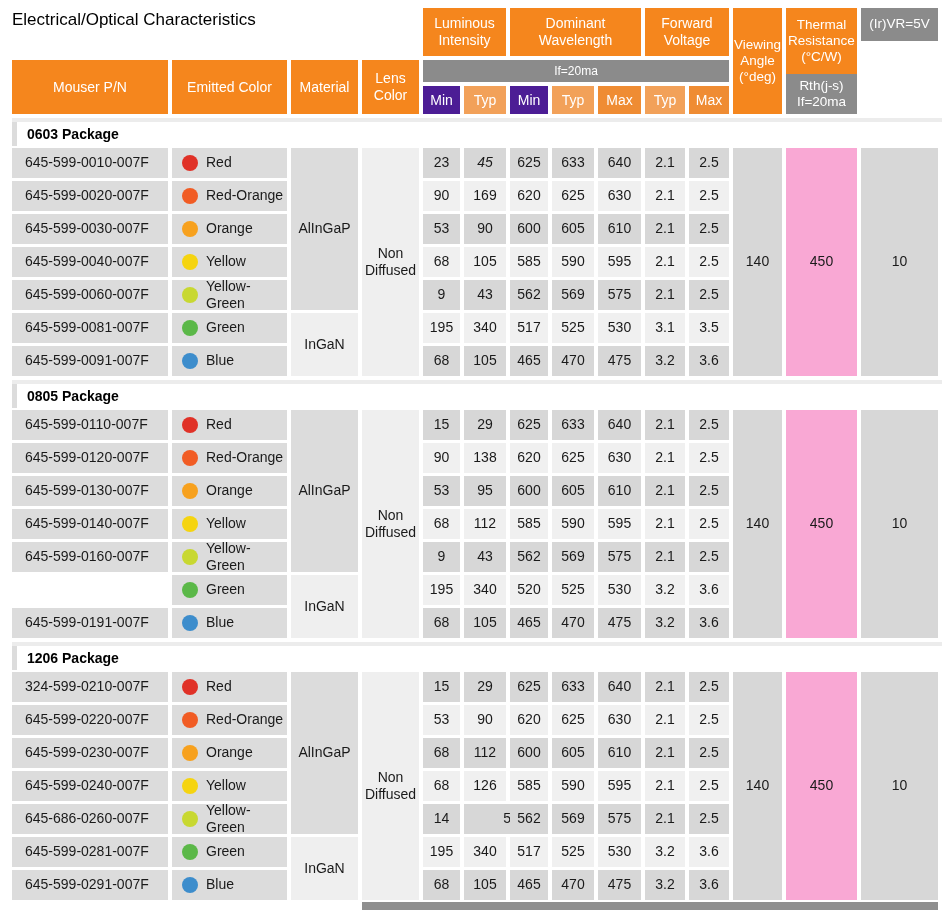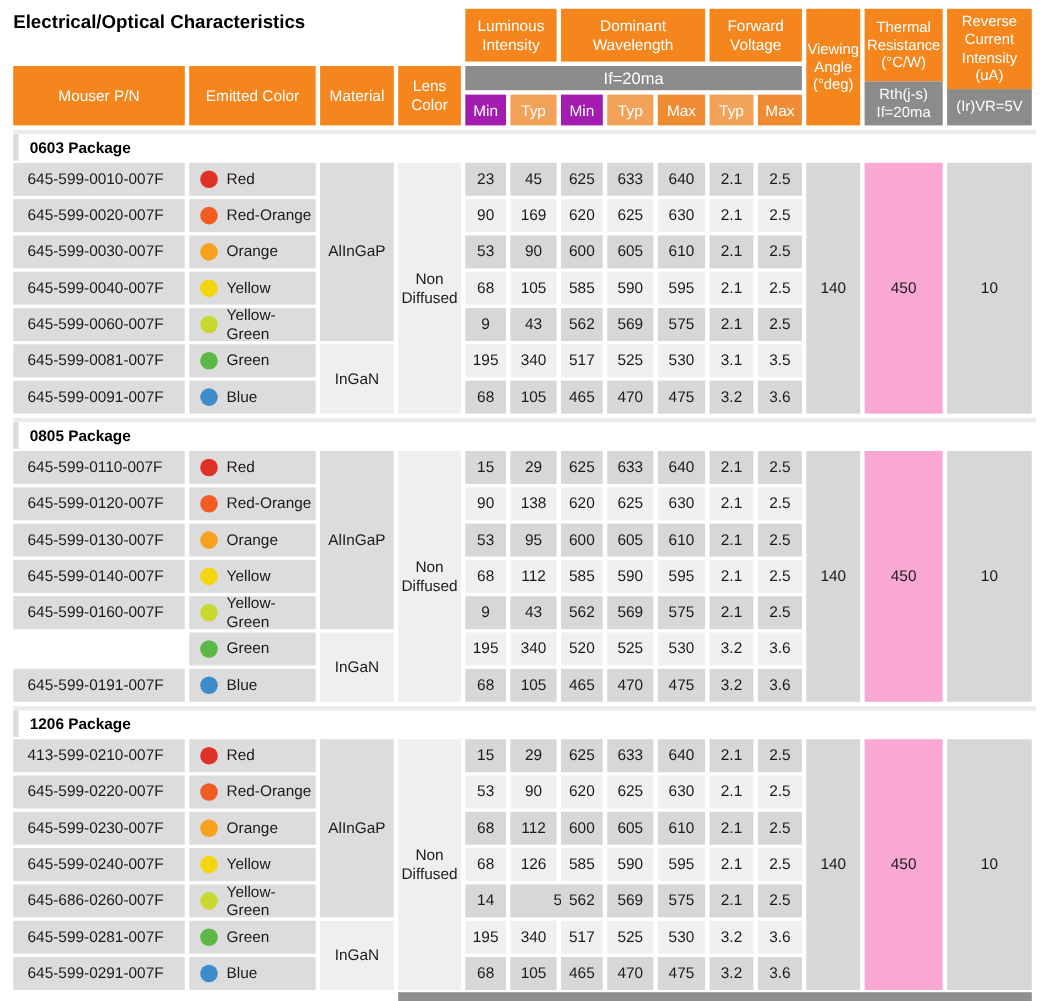--- a/index.html
+++ b/index.html
@@ -6,33 +6,33 @@
   html,body { margin:0; padding:0; background:#fff; }
   body { width:948px; height:910px; overflow:hidden; font-family:"Liberation Sans", sans-serif; }
   .page { width:948px; height:910px; overflow:hidden; padding:8px 6px 0 12px; background:#fff; }
 
   .grid14 { display:grid;
     grid-template-columns:156px 115px 67px 57px 37px 42px 38px 42px 43px 40px 40px 49px 71px 77px;
     column-gap:4px; }
 
   
   .header { grid-template-rows:48px 22px 28px; row-gap:4px; }
-  .title { grid-column:1/5; grid-row:1; align-self:start; font-size:17px; font-weight:bold; color:#000; padding-top:2px; }
+  .title { grid-column:1/5; grid-row:1; align-self:start; font-size:17px; font-weight:normal; color:#000; padding-top:2px; }
   .hcell { background:#F5861D; color:#fff; display:flex; align-items:center; justify-content:center;
            text-align:center; font-size:14px; line-height:1.18; }
   .group { grid-row:1; }
   .g-li { grid-column:5/7; } .g-dw { grid-column:7/10; } .g-fv { grid-column:10/12; }
   .lh { grid-row:2/4; }
   .c1{grid-column:1}.c2{grid-column:2}.c3{grid-column:3}.c4{grid-column:4}
   .c5{grid-column:5}.c6{grid-column:6}.c7{grid-column:7}.c8{grid-column:8}
   .c9{grid-column:9}.c10{grid-column:10}.c11{grid-column:11}
   .ifband { grid-column:5/12; grid-row:2; background:#8B8B8B; color:#fff;
-            display:flex; align-items:center; justify-content:center; font-size:15px; }
+            display:flex; align-items:center; justify-content:center; font-size:12px; }
   .sub { grid-row:3; color:#fff; display:flex; align-items:center; justify-content:center; font-size:14px; }
-  .sub-light { background:#a21caf; } .sub-mid { background:#F2A159; } .sub-strong { background:#EF8C33; }
+  .sub-light { background:#4c1d95; } .sub-mid { background:#F2A159; } .sub-strong { background:#EF8C33; }
   .va { grid-column:12; grid-row:1/4; font-size:13.5px; padding:0 1px; }
   .hsplit { grid-row:1/4; display:flex; flex-direction:column; }
   .hs13 { grid-column:13; } .hs14 { grid-column:14; }
   .hsplit-top { flex:1; background:#F5861D; color:#fff; display:flex; align-items:center; justify-content:center;
                 text-align:center; font-size:13.5px; line-height:1.2; padding:2px 1px; }
   .hsplit-sub { background:#8B8B8B; color:#fff; display:flex; align-items:center; justify-content:center;
                 text-align:center; font-size:13.5px; line-height:1.2; }
   .sub-h40 { height:40px; } .sub-h33 { height:33px; }
 
   
@@ -80,38 +80,37 @@
     <div class="sub sub-strong c11">Max</div>
 
     <div class="hcell va">Viewing Angle (°deg)</div>
 
     <div class="hsplit hs13">
       <div class="hsplit-top">Thermal Resistance (°C/W)</div>
       <div class="hsplit-sub sub-h40">Rth(j-s) If=20ma</div>
     </div>
 
     <div class="hsplit hs14">
-      <div class="hsplit-top">Reverse Current Intensity (uA)</div>
       <div class="hsplit-sub sub-h33">(Ir)VR=5V</div>
     </div>
   </div>
 
   <div id="sections">
       <div class="package-band">
         <span class="band-strip"></span>
         <span class="band-label">0603 Package</span>
       </div>
       <div class="grid14 rows">
         <div class="cell pn" style="grid-area: 1 / 1;">645-599-0010-007F</div>
         <div class="cell colorcell" style="grid-area: 1 / 2;">
           <span class="dot" style="background: rgb(224, 49, 39);"></span>
           <span>Red</span>
         </div>
         <div class="cell v-odd" style="grid-area: 1 / 5;">23</div>
-        <div class="cell v-odd" style="grid-area: 1 / 6;">45</div>
+        <div class="cell v-odd" style="grid-area: 1 / 6; font-style: italic;">45</div>
         <div class="cell v-odd" style="grid-area: 1 / 7;">625</div>
         <div class="cell v-odd" style="grid-area: 1 / 8;">633</div>
         <div class="cell v-odd" style="grid-area: 1 / 9;">640</div>
         <div class="cell v-odd" style="grid-area: 1 / 10;">2.1</div>
         <div class="cell v-odd" style="grid-area: 1 / 11;">2.5</div>
         <div class="cell pn" style="grid-area: 2 / 1;">645-599-0020-007F</div>
         <div class="cell colorcell" style="grid-area: 2 / 2;">
           <span class="dot" style="background: rgb(241, 92, 36);"></span>
           <span>Red-Orange</span>
         </div>
@@ -282,21 +281,21 @@
         <div class="cell lens" style="grid-area: 1 / 4 / 8;">Non Diffused</div>
         <div class="cell vacell" style="grid-area: 1 / 12 / 8;">140</div>
         <div class="cell trcell" style="grid-area: 1 / 13 / 8;">450</div>
         <div class="cell rccell" style="grid-area: 1 / 14 / 8;">10</div>
       </div>
       <div class="package-band">
         <span class="band-strip"></span>
         <span class="band-label">1206 Package</span>
       </div>
       <div class="grid14 rows">
-        <div class="cell pn" style="grid-area: 1 / 1;">413-599-0210-007F</div>
+        <div class="cell pn" style="grid-area: 1 / 1;">324-599-0210-007F</div>
         <div class="cell colorcell" style="grid-area: 1 / 2;">
           <span class="dot" style="background: rgb(224, 49, 39);"></span>
           <span>Red</span>
         </div>
         <div class="cell v-odd" style="grid-area: 1 / 5;">15</div>
         <div class="cell v-odd" style="grid-area: 1 / 6;">29</div>
         <div class="cell v-odd" style="grid-area: 1 / 7;">625</div>
         <div class="cell v-odd" style="grid-area: 1 / 8;">633</div>
         <div class="cell v-odd" style="grid-area: 1 / 9;">640</div>
         <div class="cell v-odd" style="grid-area: 1 / 10;">2.1</div>

